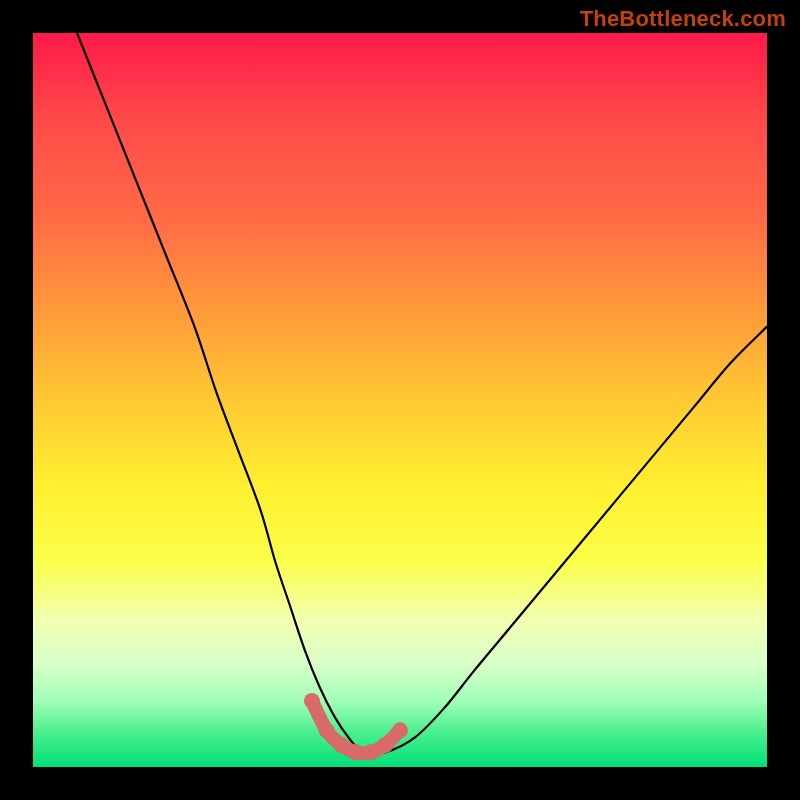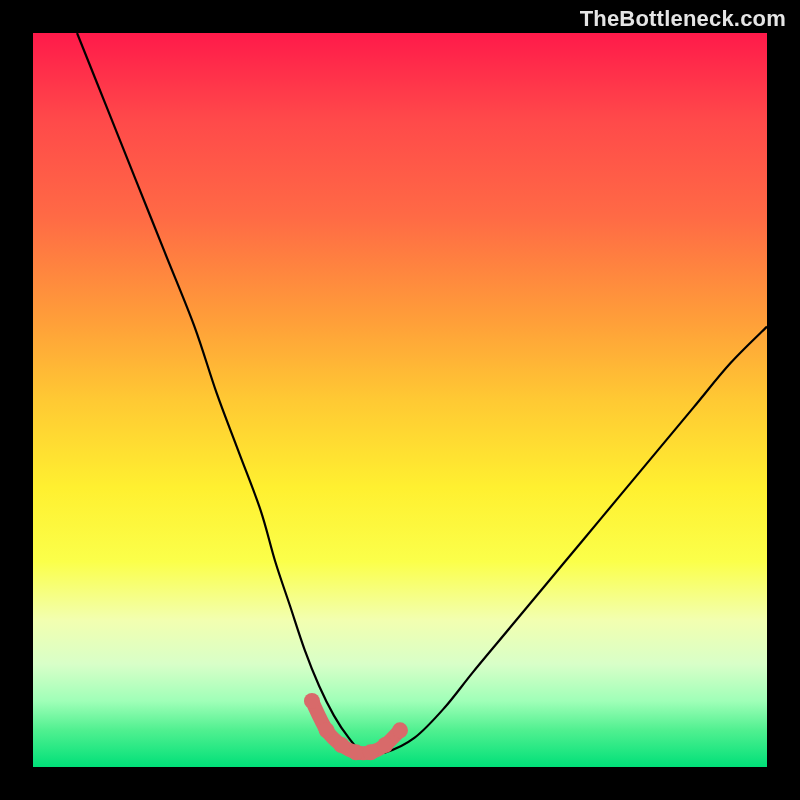--- a/index.html
+++ b/index.html
@@ -31,21 +31,21 @@
       #00e078 100%
     );
   }
   .watermark {
     position: absolute;
     top: 6px;
     right: 14px;
     font-family: Arial, Helvetica, sans-serif;
     font-size: 22px;
     font-weight: 600;
-    color: #e5e5e5;
+    color: #c2410c;
     letter-spacing: 0.2px;
   }
   svg.curves {
     position: absolute;
     left: 0;
     top: 0;
     width: 734px;
     height: 734px;
     pointer-events: none;
   }

